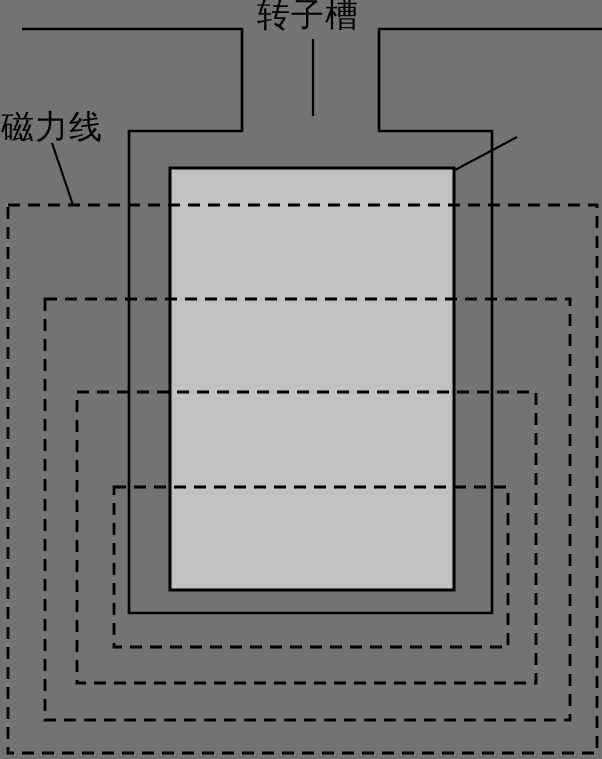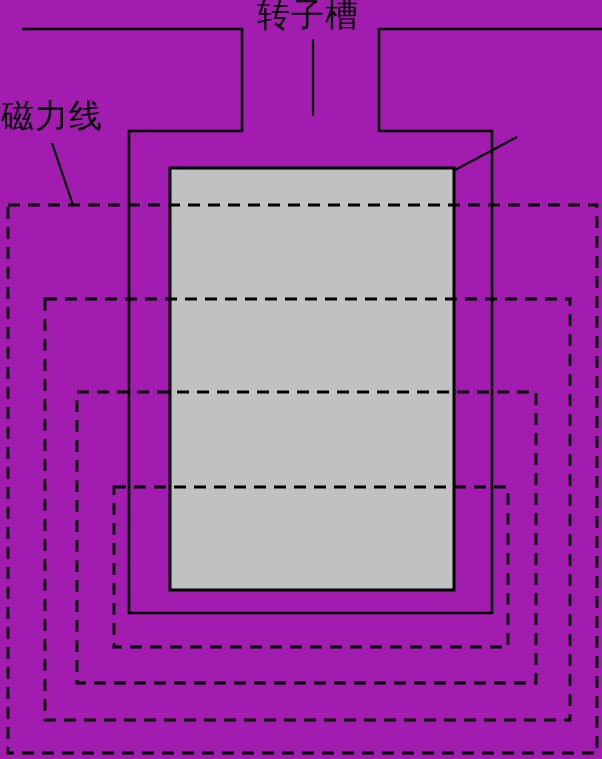--- a/index.html
+++ b/index.html
@@ -5,39 +5,39 @@
   html, body {
     margin: 0;
     padding: 0;
     background: #ffffff;
     font-family: "Liberation Serif", serif;
   }
   .stage {
     position: relative;
     width: 602px;
     height: 759px;
-    background: #a21caf;
+    background: #737373;
     overflow: hidden;
   }
   .stage svg {
     position: absolute;
     left: 0;
     top: 0;
   }
   .diagram-label {
     position: absolute;
     color: #000000;
     font-size: 33px;
     line-height: 1.05;
     white-space: nowrap;
     letter-spacing: 1px;
     font-family: "Liberation Serif", serif;
   }
   .label-rotor-slot { left: 257px; top: -2px; }
-  .label-field-lines { left: 1px;  top: 102px; font-family: Liberation Mono, monospace; }
+  .label-field-lines { left: 1px;  top: 110px; }
   .label-conductor  { left: 516px; top: 110px; }
 </style>
 </head>
 <body>
 
 <div class="stage">
 
   <svg width="602" height="759" viewBox="0 0 602 759">
 
     <rect x="170" y="168" width="284" height="422" stroke-width="3" fill="#c1c1c1"></rect>

